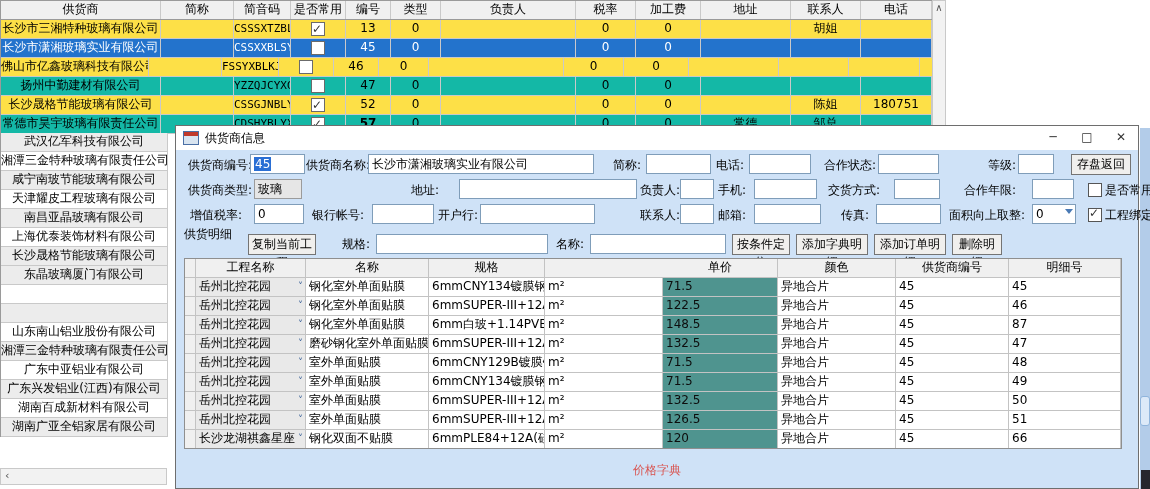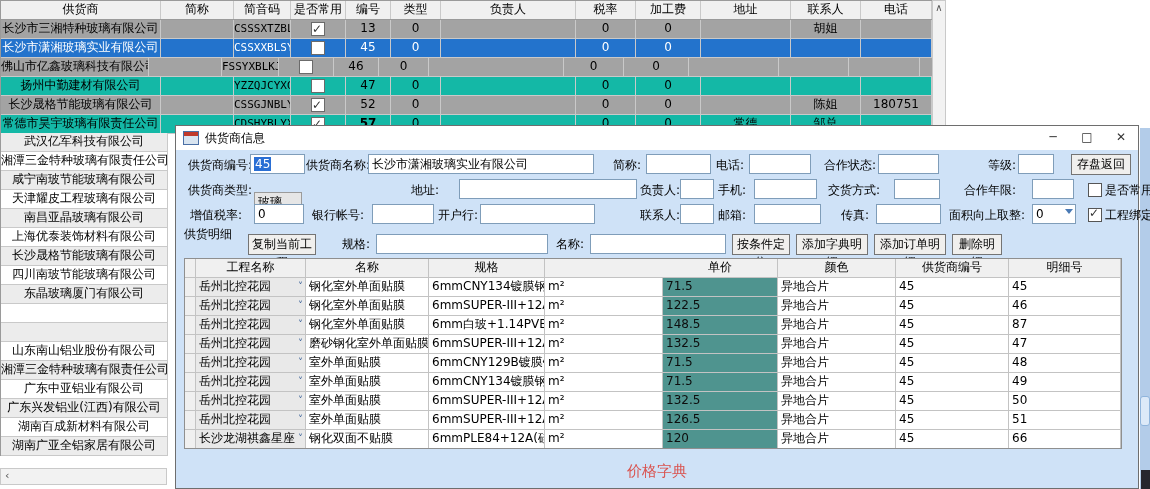--- a/index.html
+++ b/index.html
@@ -2,21 +2,21 @@
 <html><head>
 <meta charset="utf-8">
 <style>
   html,body{margin:0;padding:0;background:#fff;}
   body{font-family:"DejaVu Sans","Liberation Sans",sans-serif;font-size:12px;color:#000;}
   #stage{position:relative;width:1150px;height:489px;background:#fff;overflow:hidden;}
 
   
   .mt{position:absolute;left:0;top:0;width:932px;border-left:1px solid #9a9a9a;border-top:1px solid #9a9a9a;background:#fff;}
   .mt-row{display:flex;height:19px;box-sizing:border-box;border-bottom:1px solid #c9c9c9;background:#14b8a6;}
-  .mt-row.alt{background:#a3a3a3;}
+  .mt-row.alt{background:#fde047;}
   .mt-row.sel{background:#2373cc;color:#fff;}
   .mt-head{background:#f0f0f0;border-bottom:1px solid #9a9a9a;}
   .mt-cell{box-sizing:border-box;border-right:1px solid #c9c9c9;overflow:hidden;white-space:nowrap;text-align:center;line-height:17px;flex:0 0 auto;}
   .mt-cell.code{font-family:"DejaVu Sans Mono","Liberation Mono",monospace;font-size:11px;}
   .cbcell{display:flex;align-items:center;justify-content:center;}
   .cb2{width:12px;height:12px;border:1px solid #6b6b6b;background:#fff;position:relative;}
   .cb2.on::after{content:"✓";position:absolute;left:0px;top:-2px;font-size:12px;color:#333;}
 
   
   .vsb{position:absolute;left:932px;top:0;width:14px;height:133px;background:#f2f2f2;border:1px solid #c9c9c9;box-sizing:border-box;text-align:center;}
@@ -52,21 +52,21 @@
   .dt{position:absolute;left:8px;top:132px;width:938px;background:#fff;border:1px solid #8f8f8f;box-sizing:border-box;overflow:hidden;height:191px;}
   .dt-row{display:flex;height:19px;box-sizing:border-box;border-bottom:1px solid #c3c3c3;background:#fff;}
   .dt-cell{box-sizing:border-box;border-right:1px solid #c3c3c3;overflow:hidden;white-space:nowrap;line-height:17px;padding:0 3px;flex:0 0 auto;}
   .dt-head{background:#f0f0f0;}
   .dt-head .dt-cell{text-align:center;background:#f0f0f0;}
   .dt-rowhdr{width:10px;flex:0 0 auto;background:#f0f0f0;border-right:1px solid #c3c3c3;}
   .combo{background:#e9e9e9;position:relative;padding-right:14px;}
   .combo .arr{position:absolute;right:2px;top:0;font-size:10px;color:#41679c;line-height:17px;}
   .teal{background:#4f948f;color:#0d0d0d;}
 
-  .dlg-footer{position:absolute;left:0;top:336px;width:100%;text-align:center;color:#d9534f;font-size:15px;}
+  .dlg-footer{position:absolute;left:0;top:336px;width:100%;text-align:center;color:#d9534f;font-size:12px;}
 
   
   .rstrip{position:absolute;left:1140px;top:128px;width:10px;height:361px;background:#b3cce9;z-index:3;}
   .rthumb{position:absolute;left:1140px;top:396px;width:10px;height:30px;background:#dce9f8;border:1px solid #8fb4dc;box-sizing:border-box;border-radius:3px;z-index:4;}
   .frag{position:absolute;left:1141px;top:470px;width:9px;height:19px;background:#26262e;z-index:4;}
 </style>
 </head>
 <body>
 
 <div id="stage">
@@ -188,21 +188,20 @@
   </div>
 
   <div class="ll">
       <div class="ll-row alt">武汉亿军科技有限公司</div>
       <div class="ll-row">湘潭三金特种玻璃有限责任公司</div>
       <div class="ll-row alt">咸宁南玻节能玻璃有限公司</div>
       <div class="ll-row">天津耀皮工程玻璃有限公司</div>
       <div class="ll-row alt">南昌亚晶玻璃有限公司</div>
       <div class="ll-row">上海优泰装饰材料有限公司</div>
       <div class="ll-row alt">长沙晟格节能玻璃有限公司</div>
-      <div class="ll-row">四川南玻节能玻璃有限公司</div>
       <div class="ll-row alt">东晶玻璃厦门有限公司</div>
       <div class="ll-row"></div>
       <div class="ll-row alt"></div>
       <div class="ll-row">山东南山铝业股份有限公司</div>
       <div class="ll-row alt">湘潭三金特种玻璃有限责任公司</div>
       <div class="ll-row">广东中亚铝业有限公司</div>
       <div class="ll-row alt">广东兴发铝业(江西)有限公司</div>
       <div class="ll-row">湖南百成新材料有限公司</div>
       <div class="ll-row alt">湖南广亚全铝家居有限公司</div>
     </div>
@@ -232,21 +231,21 @@
     <input class="inp" style="left: 470px; top: 28px; width: 65px;" value="">
     <div class="lbl" style="left:540px;top:29px">电话:</div>
     <input class="inp" style="left: 573px; top: 28px; width: 62px;" value="">
     <div class="lbl" style="left:648px;top:29px">合作状态:</div>
     <input class="inp" style="left: 702px; top: 28px; width: 61px;" value="">
     <div class="lbl" style="left:812px;top:29px">等级:</div>
     <input class="inp" style="left: 842px; top: 28px; width: 36px;" value="">
     <div class="btn" style="left:895px;top:28px;width:60px">存盘返回</div>
 
     <div class="lbl" style="left:12px;top:54px">供货商类型:</div>
-    <div class="inp ro" style="left:78px;top:66px;width:48px">玻璃</div>
+    <div class="inp ro" style="left:78px;top:53px;width:48px">玻璃</div>
     <div class="lbl" style="left:235px;top:54px">地址:</div>
     <input class="inp" style="left: 283px; top: 53px; width: 178px;" value="">
     <div class="lbl" style="left:464px;top:54px">负责人:</div>
     <input class="inp" style="left: 504px; top: 53px; width: 34px;" value="">
     <div class="lbl" style="left:542px;top:54px">手机:</div>
     <input class="inp" style="left: 578px; top: 53px; width: 63px;" value="">
     <div class="lbl" style="left:652px;top:54px">交货方式:</div>
     <input class="inp" style="left: 718px; top: 53px; width: 46px;" value="">
     <div class="lbl" style="left:788px;top:54px">合作年限:</div>
     <input class="inp" style="left: 856px; top: 53px; width: 42px;" value="">

